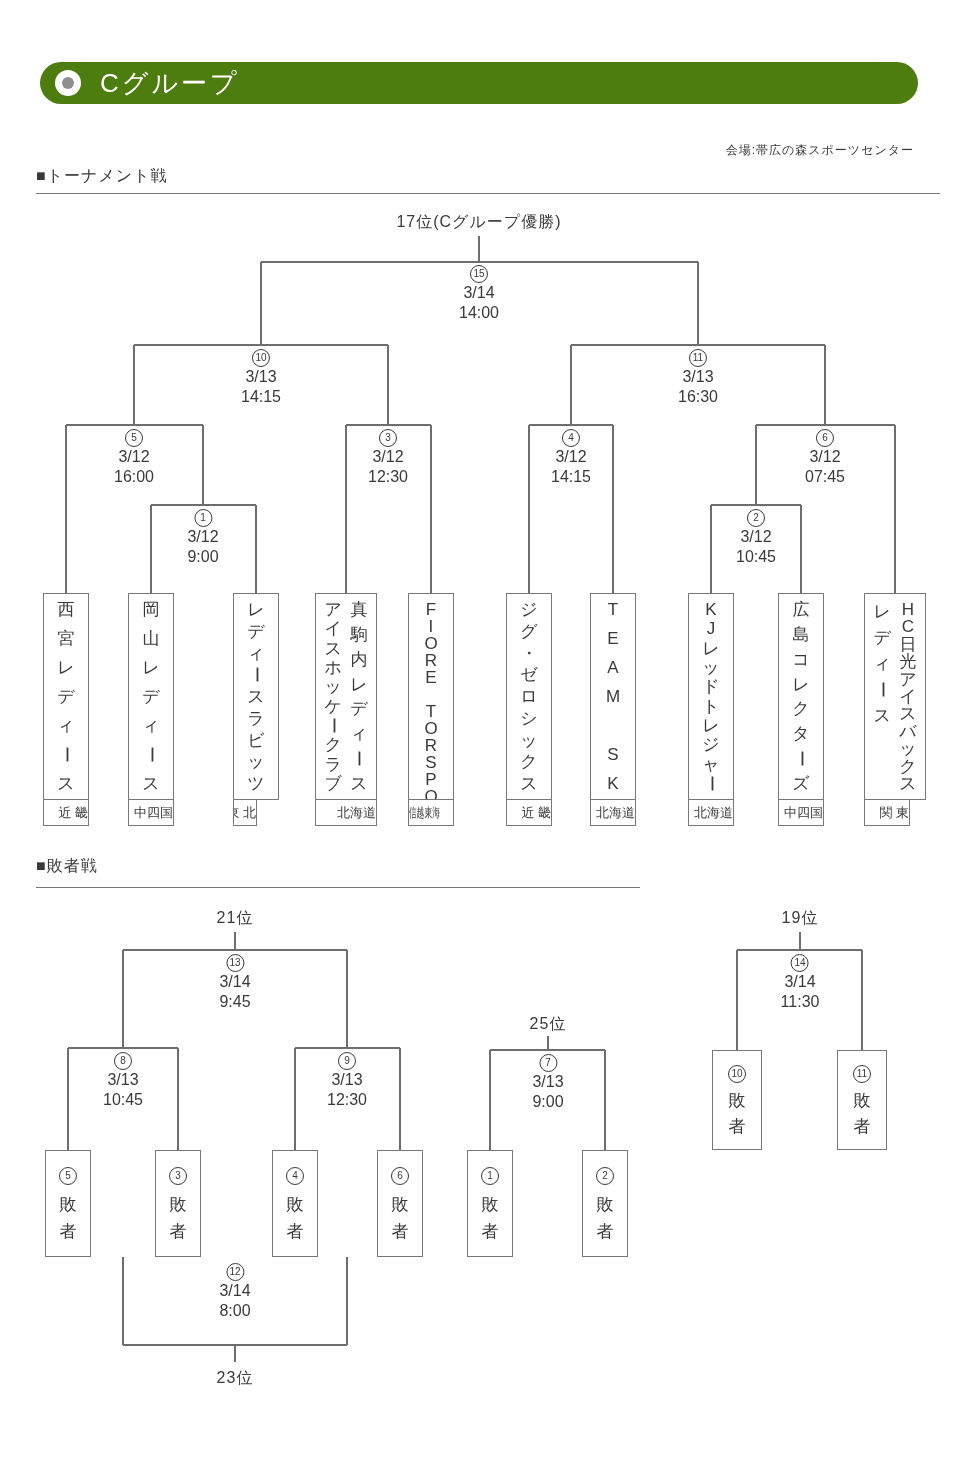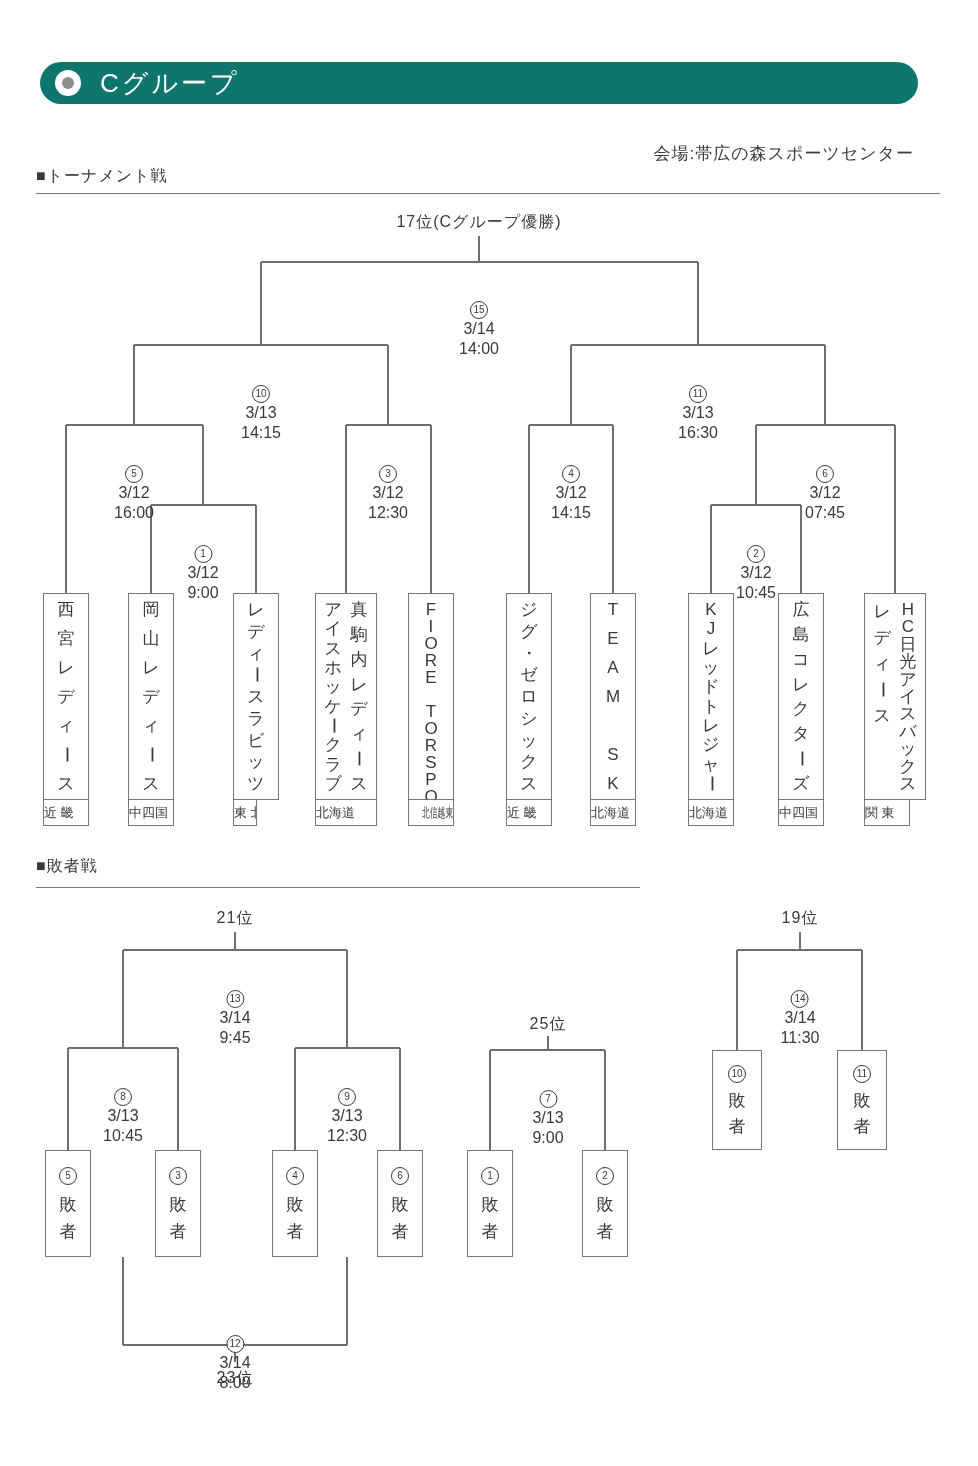--- a/index.html
+++ b/index.html
@@ -1,49 +1,49 @@
 <!DOCTYPE html>
 <html><head>
 <meta charset="utf-8">
 <style>
   * { margin:0; padding:0; box-sizing:border-box; }
   html,body { background:#fff; }
   body { font-family:"Liberation Sans","DejaVu Sans",sans-serif; color:#3a3a3a; }
   .page { position:relative; width:978px; height:1466px; background:#fff; overflow:hidden; }
   .lines { position:absolute; left:0; top:0; pointer-events:none; }
 
-  .pill { position:absolute; left:40px; top:62px; width:878px; height:42px; background:#0f766e;
+  .pill { position:absolute; left:40px; top:62px; width:878px; height:42px; background:#4d7c0f;
           border-radius:21px; display:flex; align-items:center; }
   .pill-circle { width:26px; height:26px; border-radius:50%; background:#fff; margin-left:15px;
           display:flex; align-items:center; justify-content:center; }
   .pill-dot { width:12px; height:12px; border-radius:50%; background:#8f8f8f; }
   .pill-title { color:#fff; font-size:26px; margin-left:19px; letter-spacing:3px; }
 
-  .venue { position:absolute; top:142px; right:64px; font-size:17px; letter-spacing:1px; }
+  .venue { position:absolute; top:142px; right:64px; font-size:12px; letter-spacing:1px; }
 
   .sec { position:absolute; border-bottom:1.5px solid #777; font-size:16px; letter-spacing:1px; }
 
   .place { position:absolute; transform:translateX(-50%); font-size:16px; white-space:nowrap; letter-spacing:1px; }
 
-  .mlabel { position:absolute; transform:translateX(-50%); text-align:center; white-space:nowrap;margin-top:36px; }
+  .mlabel { position:absolute; transform:translateX(-50%); text-align:center; white-space:nowrap; }
   .mno { height:19px; display:flex; align-items:center; justify-content:center; }
   .circ { display:inline-flex; align-items:center; justify-content:center; width:18px; height:18px;
           border:1px solid #3a3a3a; border-radius:50%; font-size:10px; line-height:1; background:#fff; }
   .mdate,.mtime { font-size:16px; line-height:20px; }
 
   .team { position:absolute; top:593px; height:207px; border:1px solid #777; background:#fff; }
   .tname { height:100%; width:100%; display:flex; flex-direction:row-reverse; justify-content:space-evenly; padding:7px 0; }
   .tcol { display:flex; flex-direction:column; justify-content:space-between; align-items:center;
           font-size:17px; line-height:1; }
   .tcol span { display:block; min-height:17px; min-width:6px; text-align:center; }
   .tcol.short { justify-content:flex-start; gap:9px; padding-top:2px; }
   .vbar { transform:rotate(90deg); }
 
   .region { position:absolute; top:799px; height:27px; border:1px solid #777; background:#fff;
-            display:flex; align-items:center; justify-content:flex-start; font-size:13px; white-space:nowrap; overflow:hidden; }
+            display:flex; align-items:center; justify-content:flex-end; font-size:13px; white-space:nowrap; overflow:hidden; }
   .cmp { transform:scaleX(0.6); letter-spacing:0; }
 
   .slot { position:absolute; top:1150px; width:46px; height:107px; border:1px solid #777; background:#fff;
           display:flex; flex-direction:column; align-items:center; justify-content:space-evenly;
           padding:5px 0; font-size:17px; line-height:1; }
   .slabel { display:contents; }
   .slot-late { top:1050px; height:100px; width:50px; }
 </style>
 </head>
 <body>
@@ -368,21 +368,21 @@
     <div class="mdate">3/13</div>
     <div class="mtime">12:30</div>
   </div>
   <div class="mlabel" style="left:548px; top:1053px">
     <div class="mno">
         <span class="circ">7</span>
       </div>
     <div class="mdate">3/13</div>
     <div class="mtime">9:00</div>
   </div>
-  <div class="mlabel" style="left:235px; top:1298px">
+  <div class="mlabel" style="left:235px; top:1262px">
     <div class="mno">
         <span class="circ">12</span>
       </div>
     <div class="mdate">3/14</div>
     <div class="mtime">8:00</div>
   </div>
 
   <div class="slot" style="left:45px">
     <span class="circ">5</span>
     <span class="slabel"><span>敗</span><span>者</span></span>

